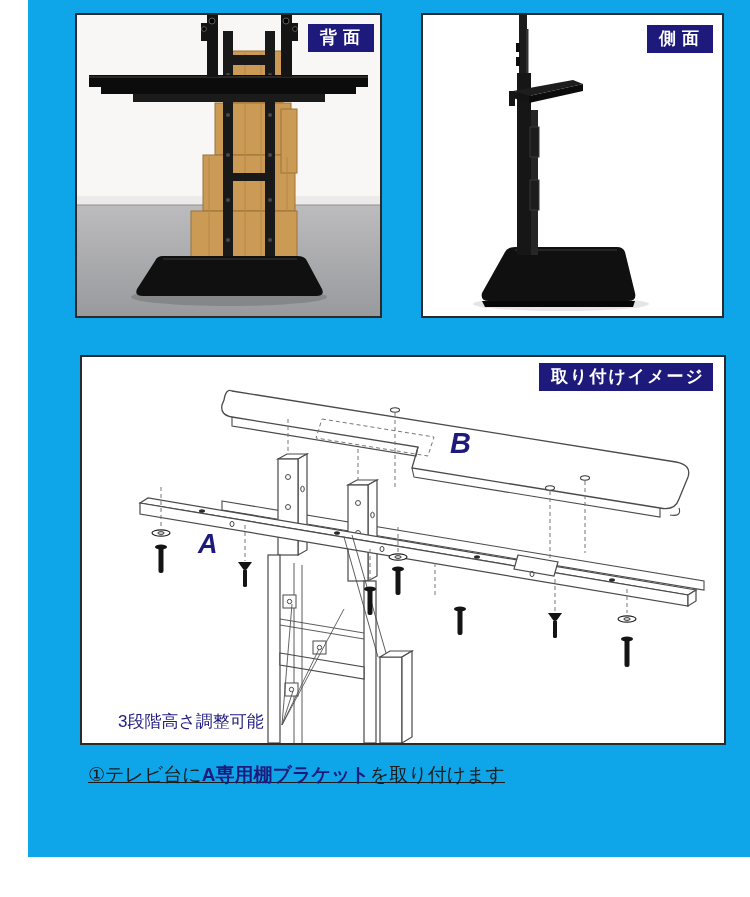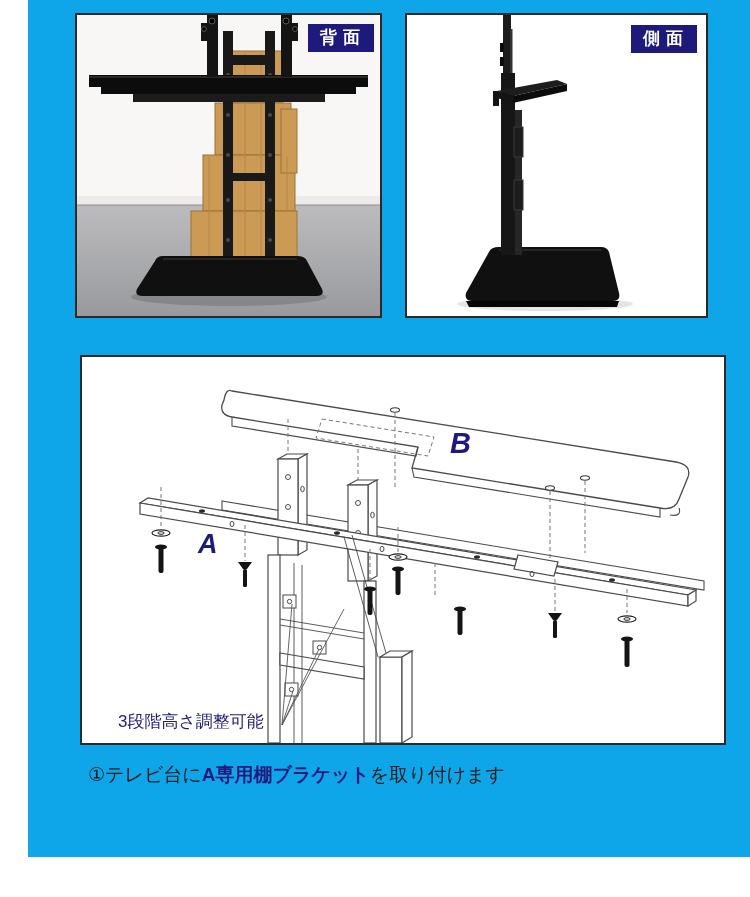--- a/index.html
+++ b/index.html
@@ -1,31 +1,31 @@
 <!DOCTYPE html>
 <html><head>
 <meta charset="utf-8">
 <style>
   html,body{margin:0;padding:0;}
   body{font-family:"Liberation Sans","DejaVu Sans",sans-serif;background:#ffffff;}
   .page{position:relative;width:750px;height:897px;background:#0ea5e9;overflow:hidden;margin-left:28px;}
   .photo-box{position:absolute;background:#ffffff;border:2px solid #2b2929;box-sizing:border-box;}
   .photo-box svg{display:block;}
   #photo-back{left:47px;top:13px;width:307px;height:305px;}
-  #photo-side{left:377px;top:13px;width:303px;height:305px;text-align:center;}
+  #photo-side{left:393px;top:13px;width:303px;height:305px;text-align:center;}
   .tag{position:absolute;background:#1e1a7c;color:#ffffff;font-weight:bold;
        font-size:17px;letter-spacing:6px;padding:4px 8px 4px 12px;line-height:1.15;white-space:nowrap;}
   #photo-back .tag{top:9px;right:6px;}
   #photo-side .tag{top:10px;right:9px;}
   .diagram-box{position:absolute;left:52px;top:355px;width:646px;height:390px;
        background:#ffffff;border:2px solid #2b2929;box-sizing:border-box;}
   .diagram-box .tag{top:6px;right:11px;letter-spacing:2px;}
   .instructions{position:absolute;left:60px;top:760px;width:660px;color:#1c1c1c;
        font-size:19px;line-height:30px;}
-  .instructions p{margin:0;}
+  .instructions p{margin:0;text-decoration:underline;}
   .instructions .navy{color:#1e1a7c;font-weight:bold;}
   .bottom-white{position:absolute;left:0;top:857px;width:750px;height:40px;background:#ffffff;}
 </style>
 </head>
 <body>
 
 <div class="page">
 
   <figure class="photo-box" id="photo-back" style="margin:0">
     <svg width="303" height="301" viewBox="0 0 303 301">
@@ -271,20 +271,21 @@
         <line x1="200" y1="368" x2="210" y2="247"></line>
         <line x1="200" y1="368" x2="237" y2="292"></line>
         <line x1="200" y1="368" x2="262" y2="252"></line>
         <line x1="200" y1="368" x2="211" y2="334"></line>
       </g>
 
       <text x="116" y="196" font-size="27" font-weight="bold" font-style="italic" fill="#1e1a7c">A</text>
       <text x="368" y="96" font-size="29" font-weight="bold" font-style="italic" fill="#1e1a7c">B</text>
       <text x="36" y="370" font-size="17" fill="#1e1a7c">3段階高さ調整可能</text>
     </svg>
+    <div class="tag">取り付けイメージ</div>
   </section>
 
   <div class="instructions">
     <p><span>①テレビ台に</span><span class="navy">A専用棚ブラケット</span><span>を取り付けます</span></p>
   </div>
 
   <div class="bottom-white"></div>
 </div>
 
 </body></html>

